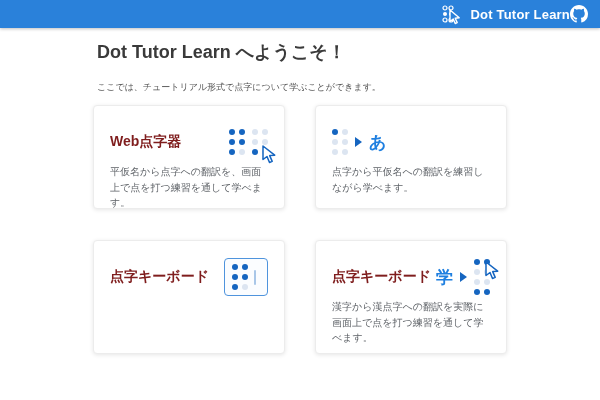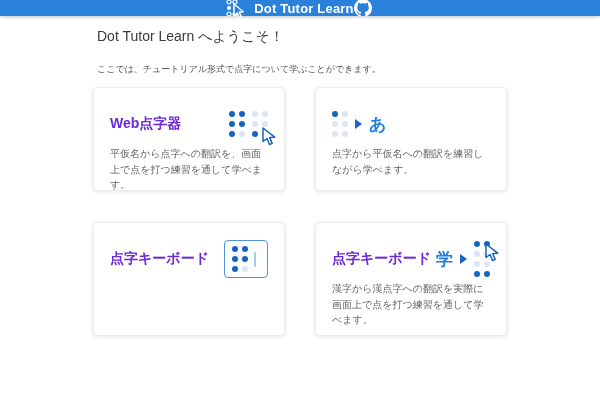--- a/index.html
+++ b/index.html
@@ -4,34 +4,34 @@
 <style>
   * { margin:0; padding:0; box-sizing:border-box; }
   html,body { width:600px; height:400px; overflow:hidden; }
   body {
     font-family: "Liberation Sans", "DejaVu Sans", sans-serif;
     background:#ffffff;
     color:#2b2b2b;
   }
   
   header {
-    height:16px;
+    height:28px;
     background: var(--header-bg, #2a81da);
-    display:flex; align-items:center; justify-content:center;
+    display:flex; align-items:center; justify-content:flex-end;
     padding:0 12px 0 8px;
     box-shadow: 0 1px 3px rgba(0,0,0,0.25);
   }
   .header-left { display:flex; align-items:center; gap:8px; }
   .app-title { color:#fff; font-size:13px; font-weight:bold; letter-spacing:.2px; }
   .gh-link { display:flex; align-items:center; cursor:pointer; }
 
   
   main { margin-left:93px; width:414px; }
   .welcome { margin:12px 0 0 4px; }
-  .welcome h1 { font-size:14px; font-weight:400; color:#3a3a3a; }
+  .welcome h1 { font-size:18px; font-weight:700; color:#3a3a3a; }
   .welcome p  { font-size:9px; color:#555; margin-top:17px; }
 
   .cards {
     margin-top:11px;
     display:grid;
     grid-template-columns:192px 192px;
     grid-template-rows:104px 114px;
     column-gap:30px; row-gap:31px;
   }
   .card {
@@ -39,21 +39,21 @@
     border:1px solid #ececec;
     border-radius:4px;
     box-shadow:0 1px 4px rgba(0,0,0,0.10);
     padding:14px 16px;
     cursor:pointer;
   }
   .card-head {
     display:flex; align-items:center; justify-content:space-between;
     min-height:44px;
   }
-  .card-title { font-size:14px; font-weight:bold; color:#6d28d9; }
+  .card-title { font-size:14px; font-weight:bold; color:#7f1d1d; }
   .card-desc  { font-size:10px; line-height:1.55; color:#5f6368; }
 
   
   .icon-group { position:relative; display:flex; align-items:center; gap:7px; }
   .braille-cell {
     display:grid;
     grid-template-columns:6px 6px;
     gap:4px 4px;
   }
   .bdot { width:6px; height:6px; border-radius:50%; display:block; }

